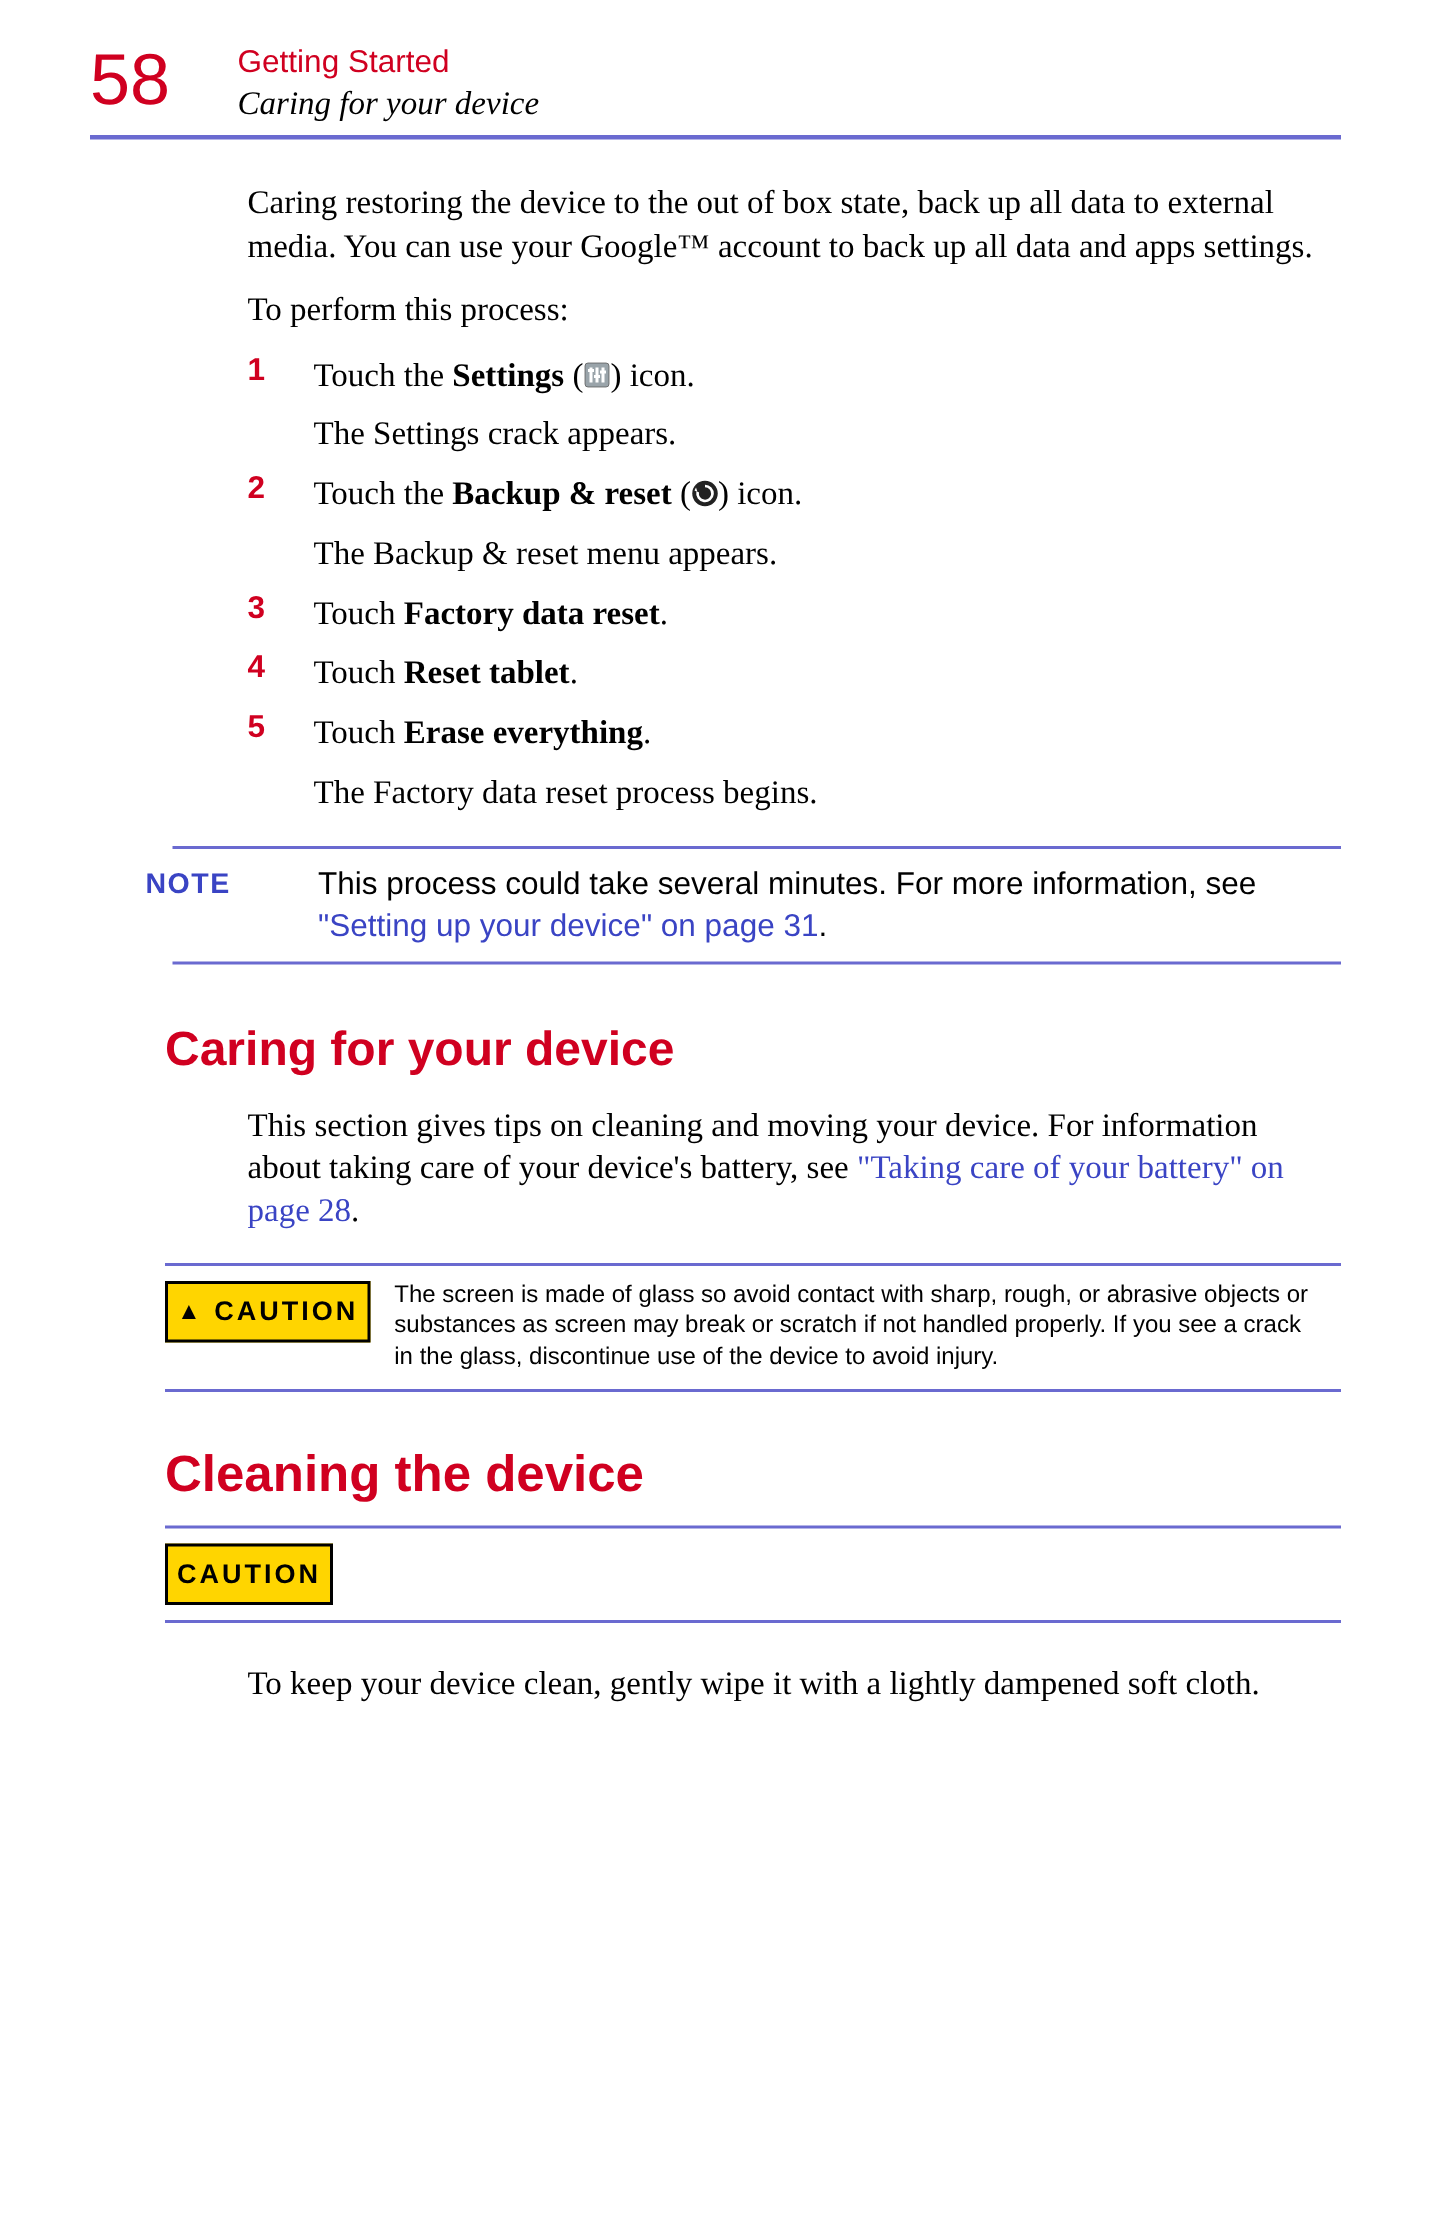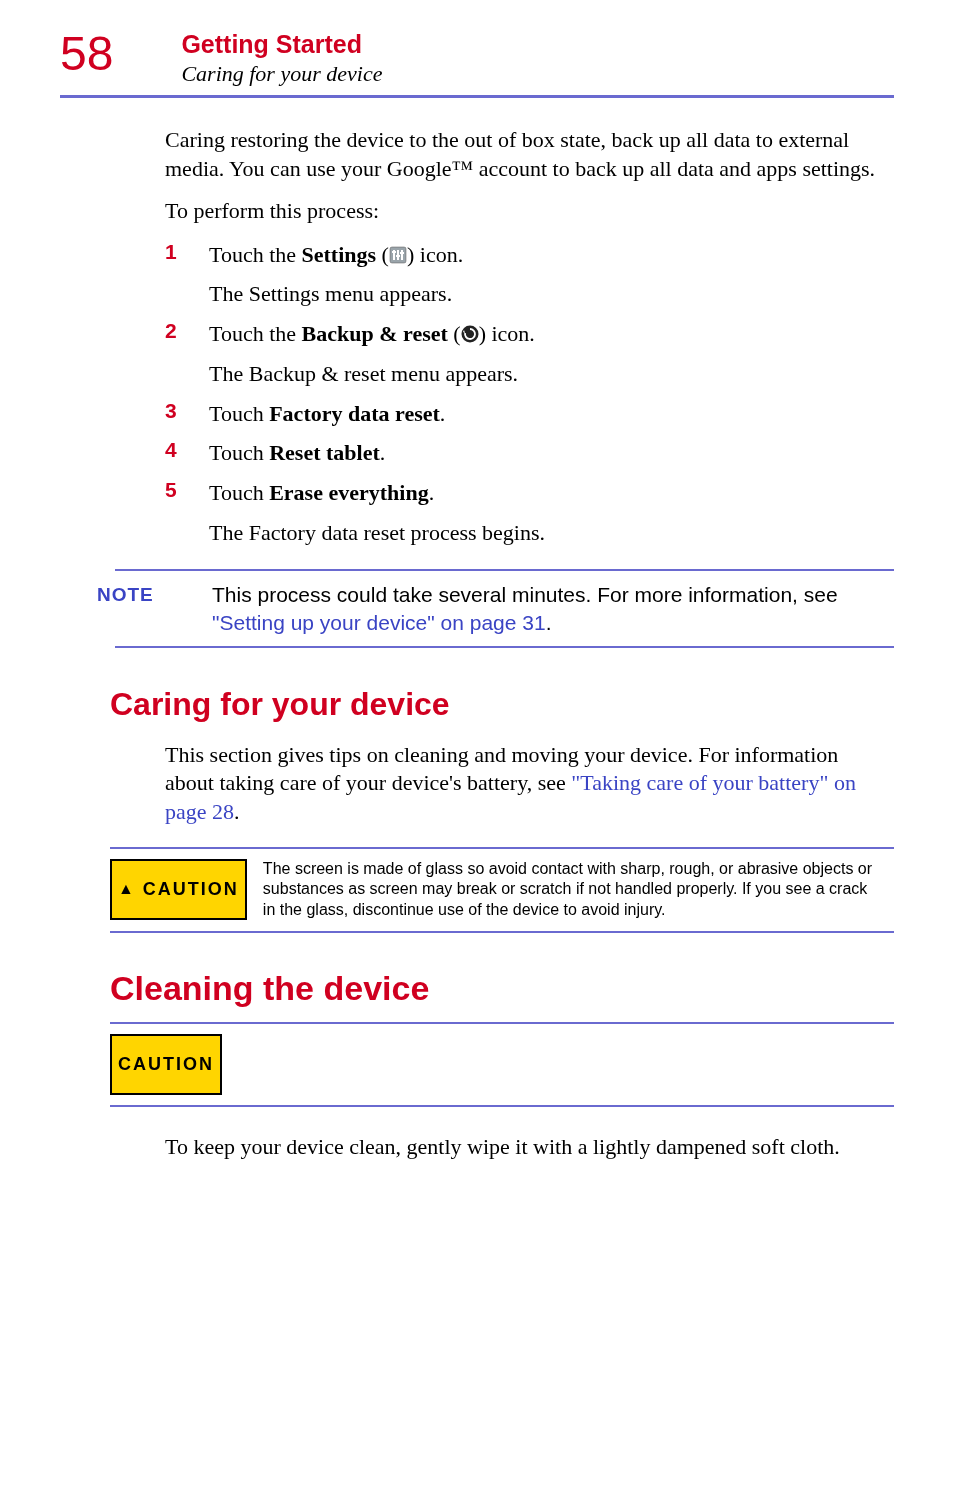--- a/index.html
+++ b/index.html
@@ -9,36 +9,35 @@
     background: #fff;
     width: 954px;
     height: 1487px;
     position: relative;
     padding: 30px 60px 30px 60px;
   }
   .header {
     display: flex;
     align-items: flex-start;
     margin-bottom: 8px;
-    gap: 23px;
   }
   .page-number {
     font-family: Arial, Helvetica, sans-serif;
     font-size: 48px;
     color: #d00020;
     font-weight: normal;
     margin-right: 45px;
     line-height: 1;
   }
   .header-text-block { }
   .chapter-title {
     font-family: Arial, Helvetica, sans-serif;
-    font-size: 25px;
-    color: #d00020;
-    font-weight: bold;
+    font-size: 21px;
+    color: #d00020;
+    font-weight: normal;
   }
   .section-title-header {
     font-family: Georgia, 'Times New Roman', serif;
     font-size: 22px;
     font-style: italic;
     color: #000;
     margin-top: 2px;
   }
   .header-rule {
     height: 3px;
@@ -135,21 +134,21 @@
     display: flex;
     margin: 10px 0 10px 0;
     align-items: flex-start;
   }
   .caution-badge {
     font-family: Arial, Helvetica, sans-serif;
     font-weight: bold;
     font-size: 18px;
     letter-spacing: 2px;
     border: 2px solid #000;
-    padding: 18px 6px;
+    padding: 8px 6px;
     margin-left: -55px;
     flex-shrink: 0;
     white-space: nowrap;
   }
   .caution-badge.warn {
     background: #ffd500;
     color: #000;
   }
   .caution-badge.yellow {
     background: #ffd500;
@@ -191,21 +190,21 @@
       <div class="step-body">
         <span>Touch the </span><b>Settings</b><span> (</span><span class="inline-icon"><svg viewBox="0 0 18 18">
               <rect x="1" y="1" width="16" height="16" rx="2" fill="#9aa4aa" stroke="#555" stroke-width="0.5"></rect>
               <rect x="4" y="4" width="2" height="10" fill="#fff"></rect>
               <rect x="8" y="4" width="2" height="10" fill="#fff"></rect>
               <rect x="12" y="4" width="2" height="10" fill="#fff"></rect>
               <rect x="3" y="5" width="4" height="2" fill="#fff"></rect>
               <rect x="7" y="9" width="4" height="2" fill="#fff"></rect>
               <rect x="11" y="6" width="4" height="2" fill="#fff"></rect>
             </svg></span><span>) icon.</span>
-        <div class="step-sub">The Settings menu appears.</div>
+        <div class="step-sub">The Settings crack appears.</div>
       </div>
     </li>
     <li class="step-item">
       <div class="step-num">2</div>
       <div class="step-body">
         <span>Touch the </span><b>Backup &amp; reset</b><span> (</span><span class="inline-icon"><svg viewBox="0 0 18 18">
               <circle cx="9" cy="9" r="8.5" fill="#222"></circle>
               <path d="M9 4 a5 5 0 1 1 -4.9 4" fill="none" stroke="#fff" stroke-width="1.8"></path>
               <path d="M4 8 l-2 -1 l1 -2 z" fill="#fff"></path>
             </svg></span><span>) icon.</span>

